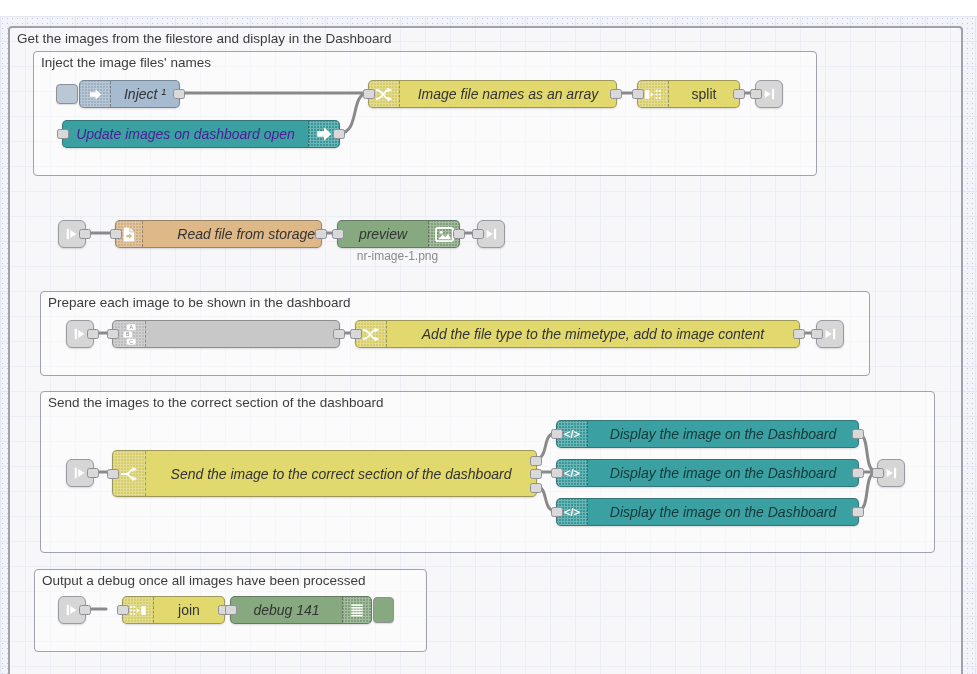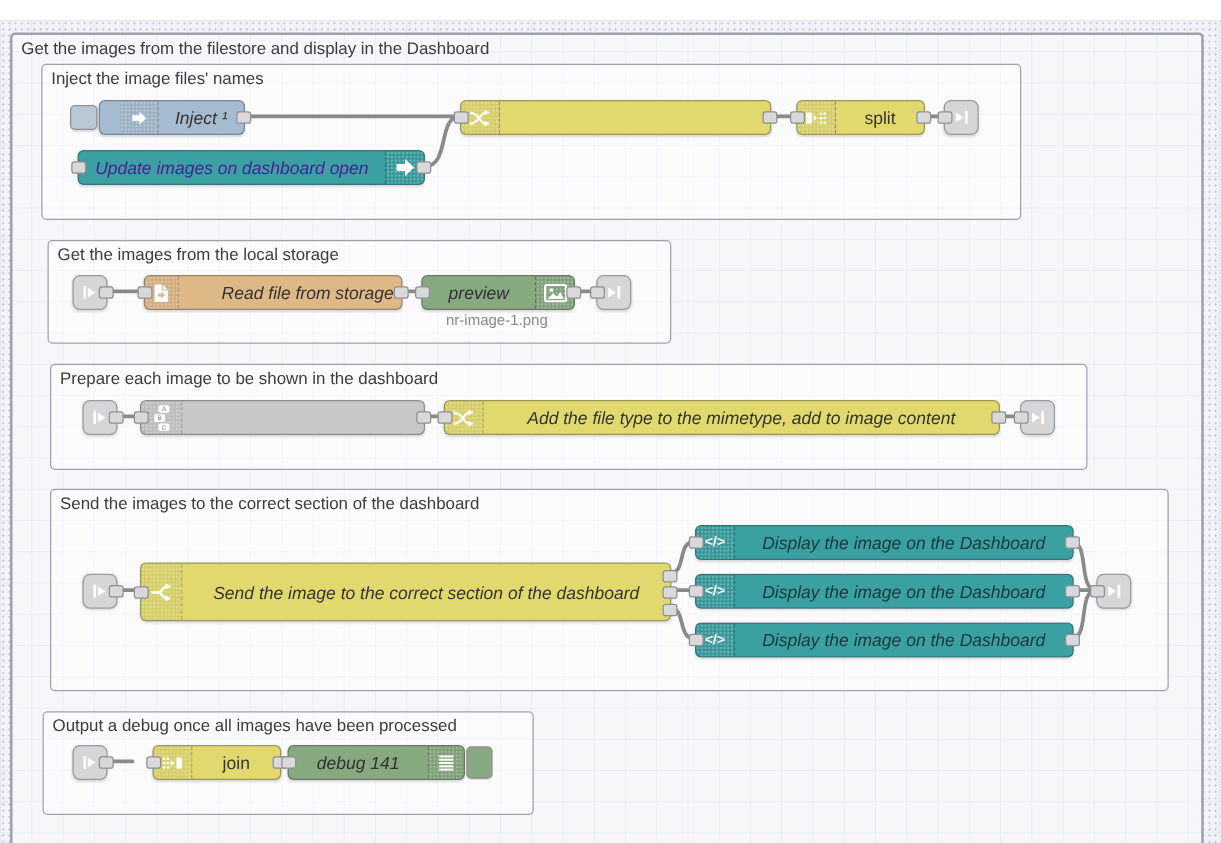--- a/index.html
+++ b/index.html
@@ -85,23 +85,20 @@
   <div class="dots" style="left:0;top:0;width:977px;height:10px;background-position:0 0,0 0,0 0;"></div>
   <div class="dots" style="left:0;top:10px;width:8px;height:652px;background-position:0 -10px,0 -10px,0 -10px;"></div>
   <div class="dots" style="left:959px;top:10px;width:18px;height:652px;background-position:-959px -10px,-959px -10px,-959px -10px;"></div>
   <div class="dots" style="left:0;top:662px;width:977px;height:12px;background-position:0 -662px,0 -662px,0 -662px;"></div>
 
   <div class="group outer" style="left:8px;top:10px;width:951px;height:652px;">
     <div class="glabel">Get the images from the filestore and display in the Dashboard</div>
   </div>
   <div class="group" style="left:33px;top:35px;width:782px;height:123px;">
     <div class="glabel">Inject the image files' names</div>
-  </div>
-  <div class="group" style="left:38px;top:176px;width:497px;height:81px;">
-    <div class="glabel">Get the images from the local storage</div>
   </div>
   <div class="group" style="left:40px;top:275px;width:828px;height:83px;">
     <div class="glabel">Prepare each image to be shown in the dashboard</div>
   </div>
   <div class="group" style="left:40px;top:375px;width:893px;height:160px;">
     <div class="glabel">Send the images to the correct section of the dashboard</div>
   </div>
   <div class="group" style="left:34px;top:553px;width:391px;height:81px;">
     <div class="glabel">Output a debug once all images have been processed</div>
   </div>
@@ -123,38 +120,39 @@
     <path d="M535 470 C550 470 541 495 556 495"></path>
     <path d="M857 417 C872 417 862 456 877 456"></path>
     <path d="M857 456 H877"></path>
     <path d="M857 495 C872 495 862 456 877 456"></path>
     <path d="M84 593 H106"></path>
     <path d="M207 593 H230"></path>
   </svg>
 
   <div class="btn" style="left:56px;top:68px;width:20px;height:18px;background:#bac8d6;"></div>
 
-  <div class="node" style="left:79px;top:64px;width:99px;background:#a6bbcf;padding-left:16px;">
+  <div class="node" style="left:79px;top:64px;width:99px;background:#a6bbcf;">
     <div class="icon">
       <svg width="15" height="15" viewBox="0 0 16 16">
           <path d="M2 5.5 H8 V2.5 L14 8 L8 13.5 V10.5 H2 Z" fill="#fff"></path>
         </svg>
     </div>
     <div class="label it">Inject ¹</div>
     <div class="port pout"></div>
   </div>
 
   <div class="node" style="left:368px;top:64px;width:247px;background:#e2d96e;">
     <div class="icon">
       <svg width="18" height="15" viewBox="0 0 20 16">
         <path d="M1 3 C9 3 10 13 15 13 M1 13 C9 13 10 3 15 3" stroke="#fff" stroke-width="2" fill="none"></path>
         <path d="M14 0.5 L19 3 L14 5.5 Z" fill="#fff"></path>
           <path d="M14 10.5 L19 13 L14 15.5 Z" fill="#fff"></path>
       </svg>
     </div>
+    <div class="label it">Image file names as an array</div>
     <div class="port pin"></div>
     <div class="port pout"></div>
   </div>
 
   <div class="node" style="left:637px;top:64px;width:101px;background:#e2d96e;">
     <div class="icon">
       <svg width="18" height="15" viewBox="0 0 20 16">
         <rect x="1" y="3" width="5" height="10" rx="1" fill="#fff"></rect>
         <path d="M7.5 5.5 L11 8 L7.5 10.5 Z" fill="#fff"></path>
         <circle cx="14" cy="4" r="1.2" fill="#fff"></circle>

